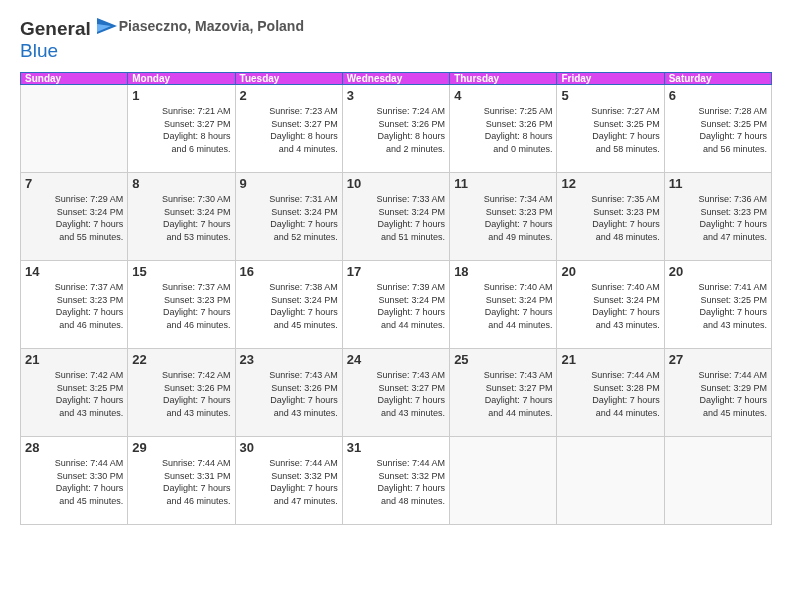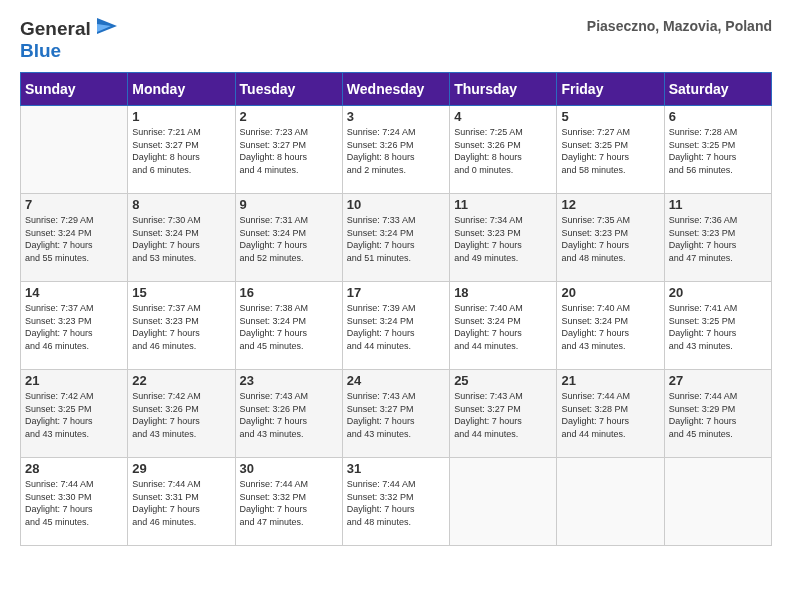--- a/index.html
+++ b/index.html
@@ -12,21 +12,21 @@
     }
     .page {
       width: 792px;
       height: 612px;
       padding: 18px 20px 10px 20px;
       display: flex;
       flex-direction: column;
     }
     .header {
       display: flex;
-      justify-content: space-between;
+      justify-content: flex-start;
       align-items: flex-start;
       margin-bottom: 10px;
     }
     .title-block {
       text-align: right;
     }
     .title-block h1 {
       font-size: 32px;
       font-weight: bold;
       color: #333;
@@ -36,24 +36,24 @@
       font-size: 14px;
       color: #555;
       font-weight: bold;
     }
     table {
       width: 100%;
       border-collapse: collapse;
       table-layout: fixed;
     }
     thead tr th {
-      background-color: #4c1d95;
+      background-color: #d946ef;
       color: white;
-      padding: 8px 4px;
-      font-size: 14px;
+      padding: 0 4px;
+      font-size: 10px;
       font-weight: bold;
       text-align: left;
       border: 1px solid #2a6abf;
     }
     tbody tr td {
       border: 1px solid #ccc;
       vertical-align: top;
       padding: 3px 4px;
       font-size: 9.5px;
       color: #333;
@@ -63,20 +63,21 @@
       font-size: 13px;
       font-weight: bold;
       color: #333;
       display: block;
       margin-bottom: 2px;
     }
     .day-info {
       font-size: 9px;
       color: #333;
       line-height: 1.4;
+      text-align: right;
     }
     .empty-cell {
       background: #f9f9f9;
     }
     tbody tr:nth-child(even) {
       background-color: #f5f5f5;
     }
     tbody tr:nth-child(odd) {
       background-color: #ffffff;
     }
@@ -89,21 +90,21 @@
       display: flex;
       align-items: center;
     }
     .logo-general {
       font-size: 19px;
       font-weight: bold;
       color: #333;
     }
     .logo-blue {
       font-size: 19px;
-      font-weight: bold;
+      font-weight: normal;
       color: #2271c3;
     }
     .logo-flag {
       display: inline-block;
       margin-left: 2px;
     }
   </style>
 </head>
 <body>
 

